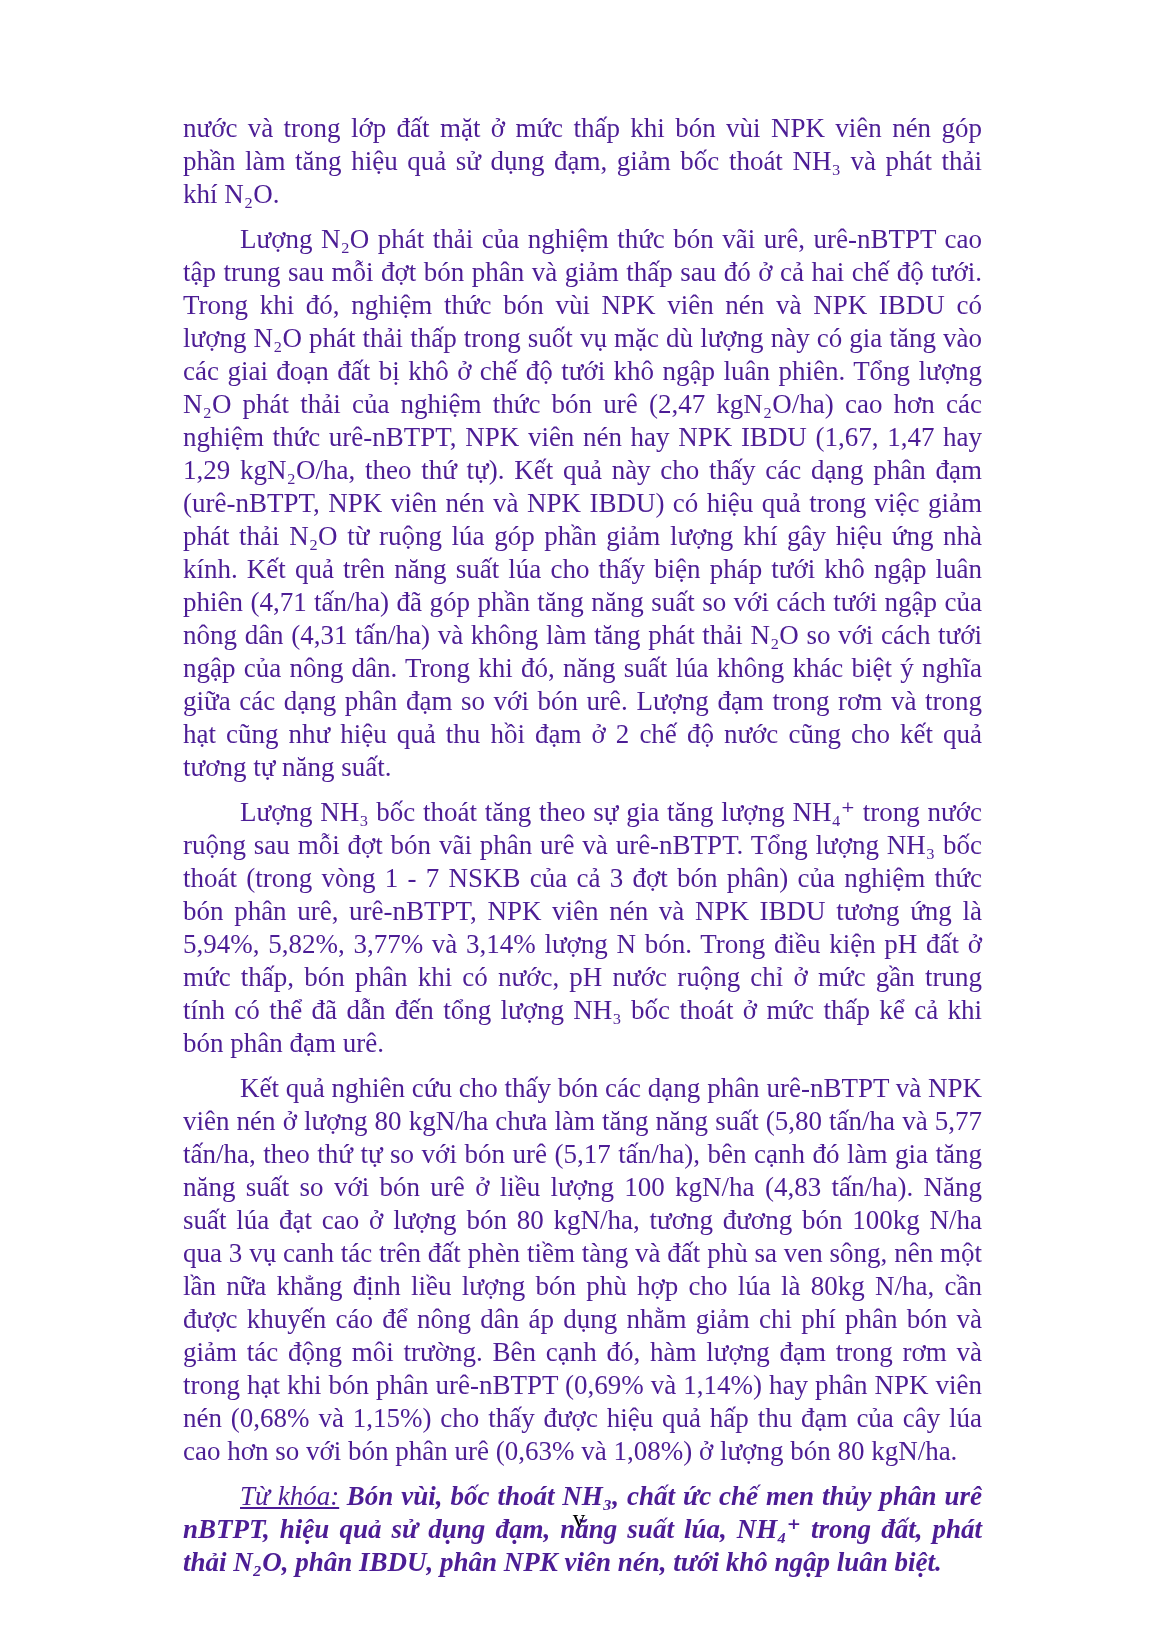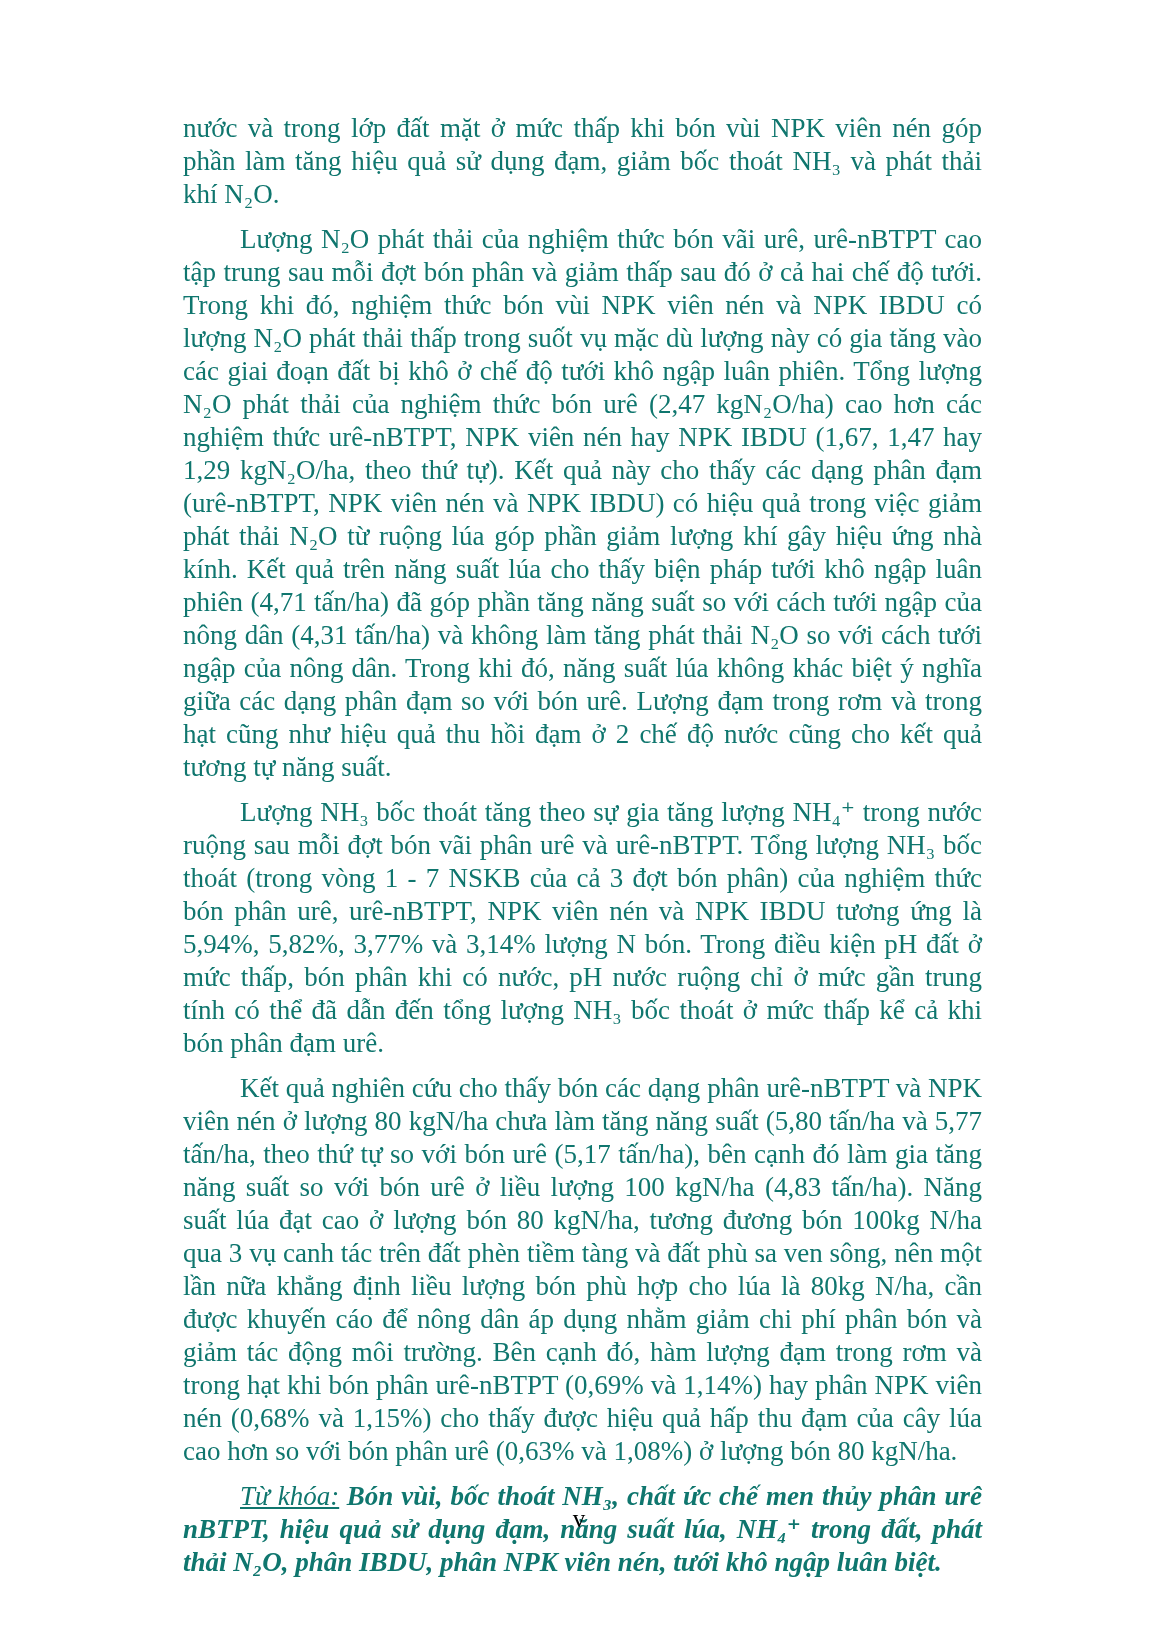--- a/index.html
+++ b/index.html
@@ -18,21 +18,21 @@
     padding: 112px 168px 0 183px;
     font-family: "Liberation Serif", "DejaVu Serif", serif;
   }
   .content p.para {
     font-size: 27px;
     line-height: 33px;
     text-align: justify;
     text-justify: inter-word;
     margin: 12px 8px 0 0;
     text-indent: 57px;
-    color: #0f766e;
+    color: #4c1d95;
   }
   .content p.para.first {
     margin-top: 0;
     text-indent: 0;
   }
   .content p.keywords {
     font-style: italic;
     font-weight: bold;
   }
   .kw-label {

